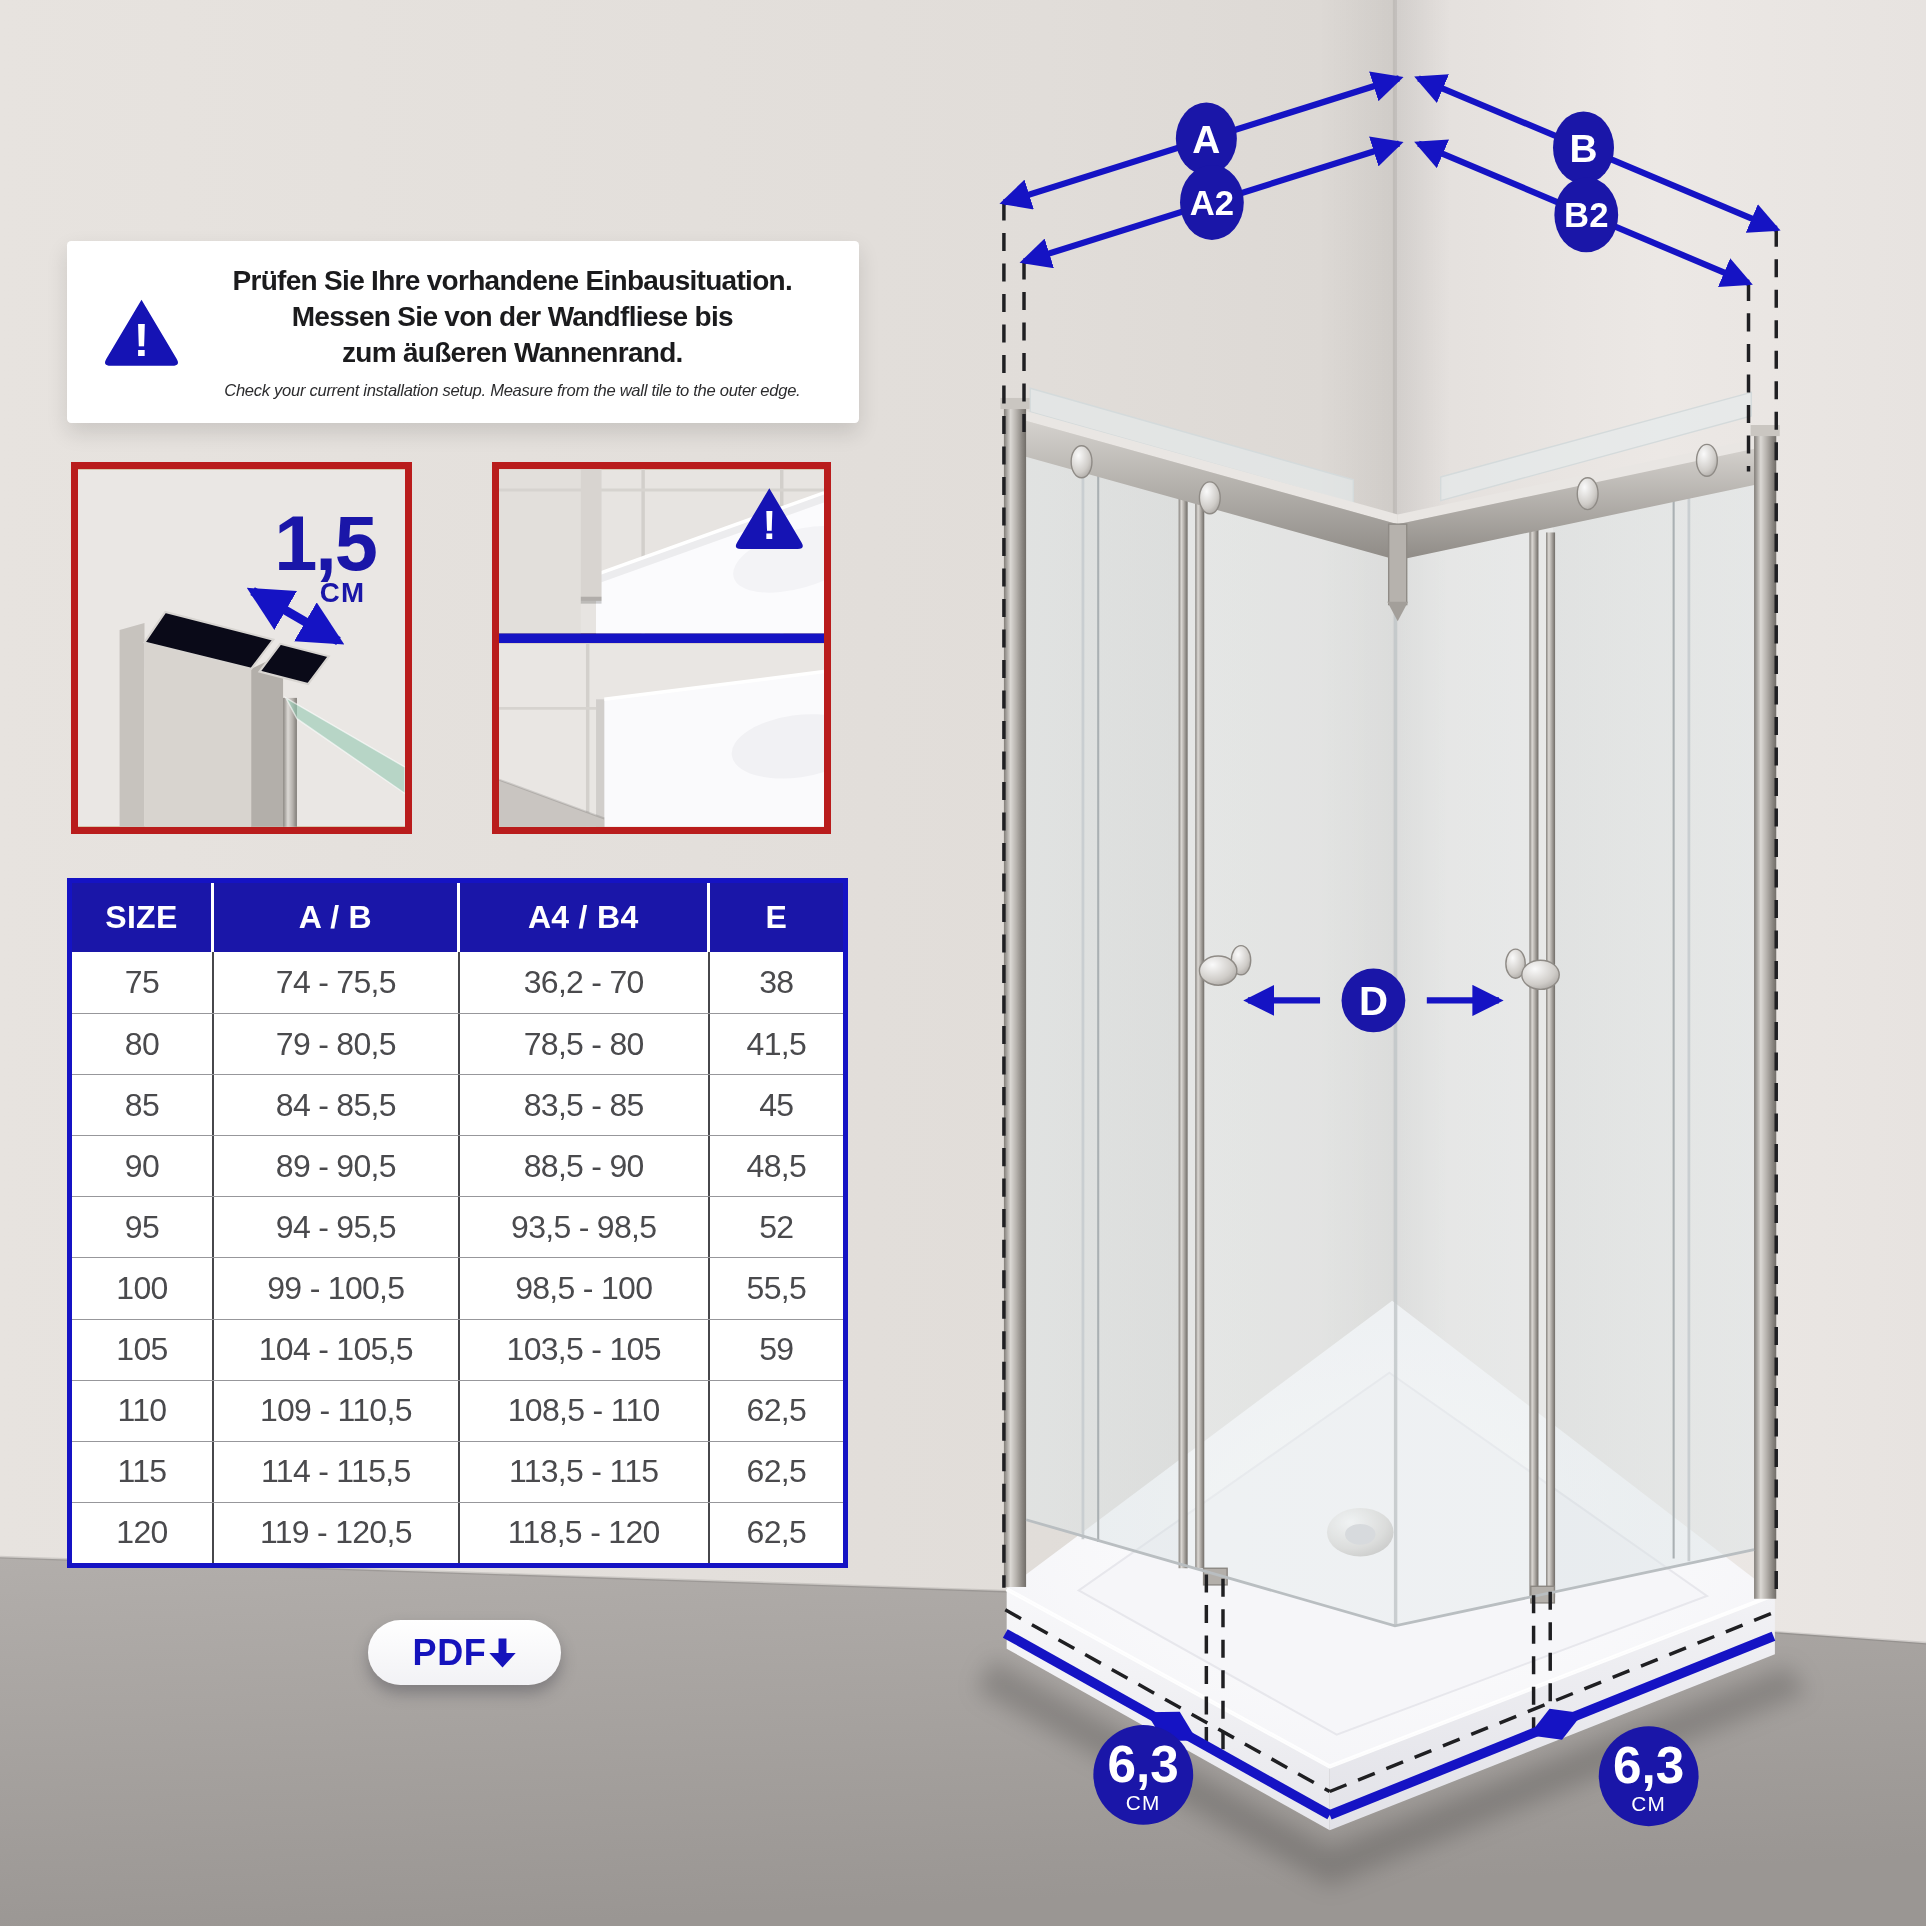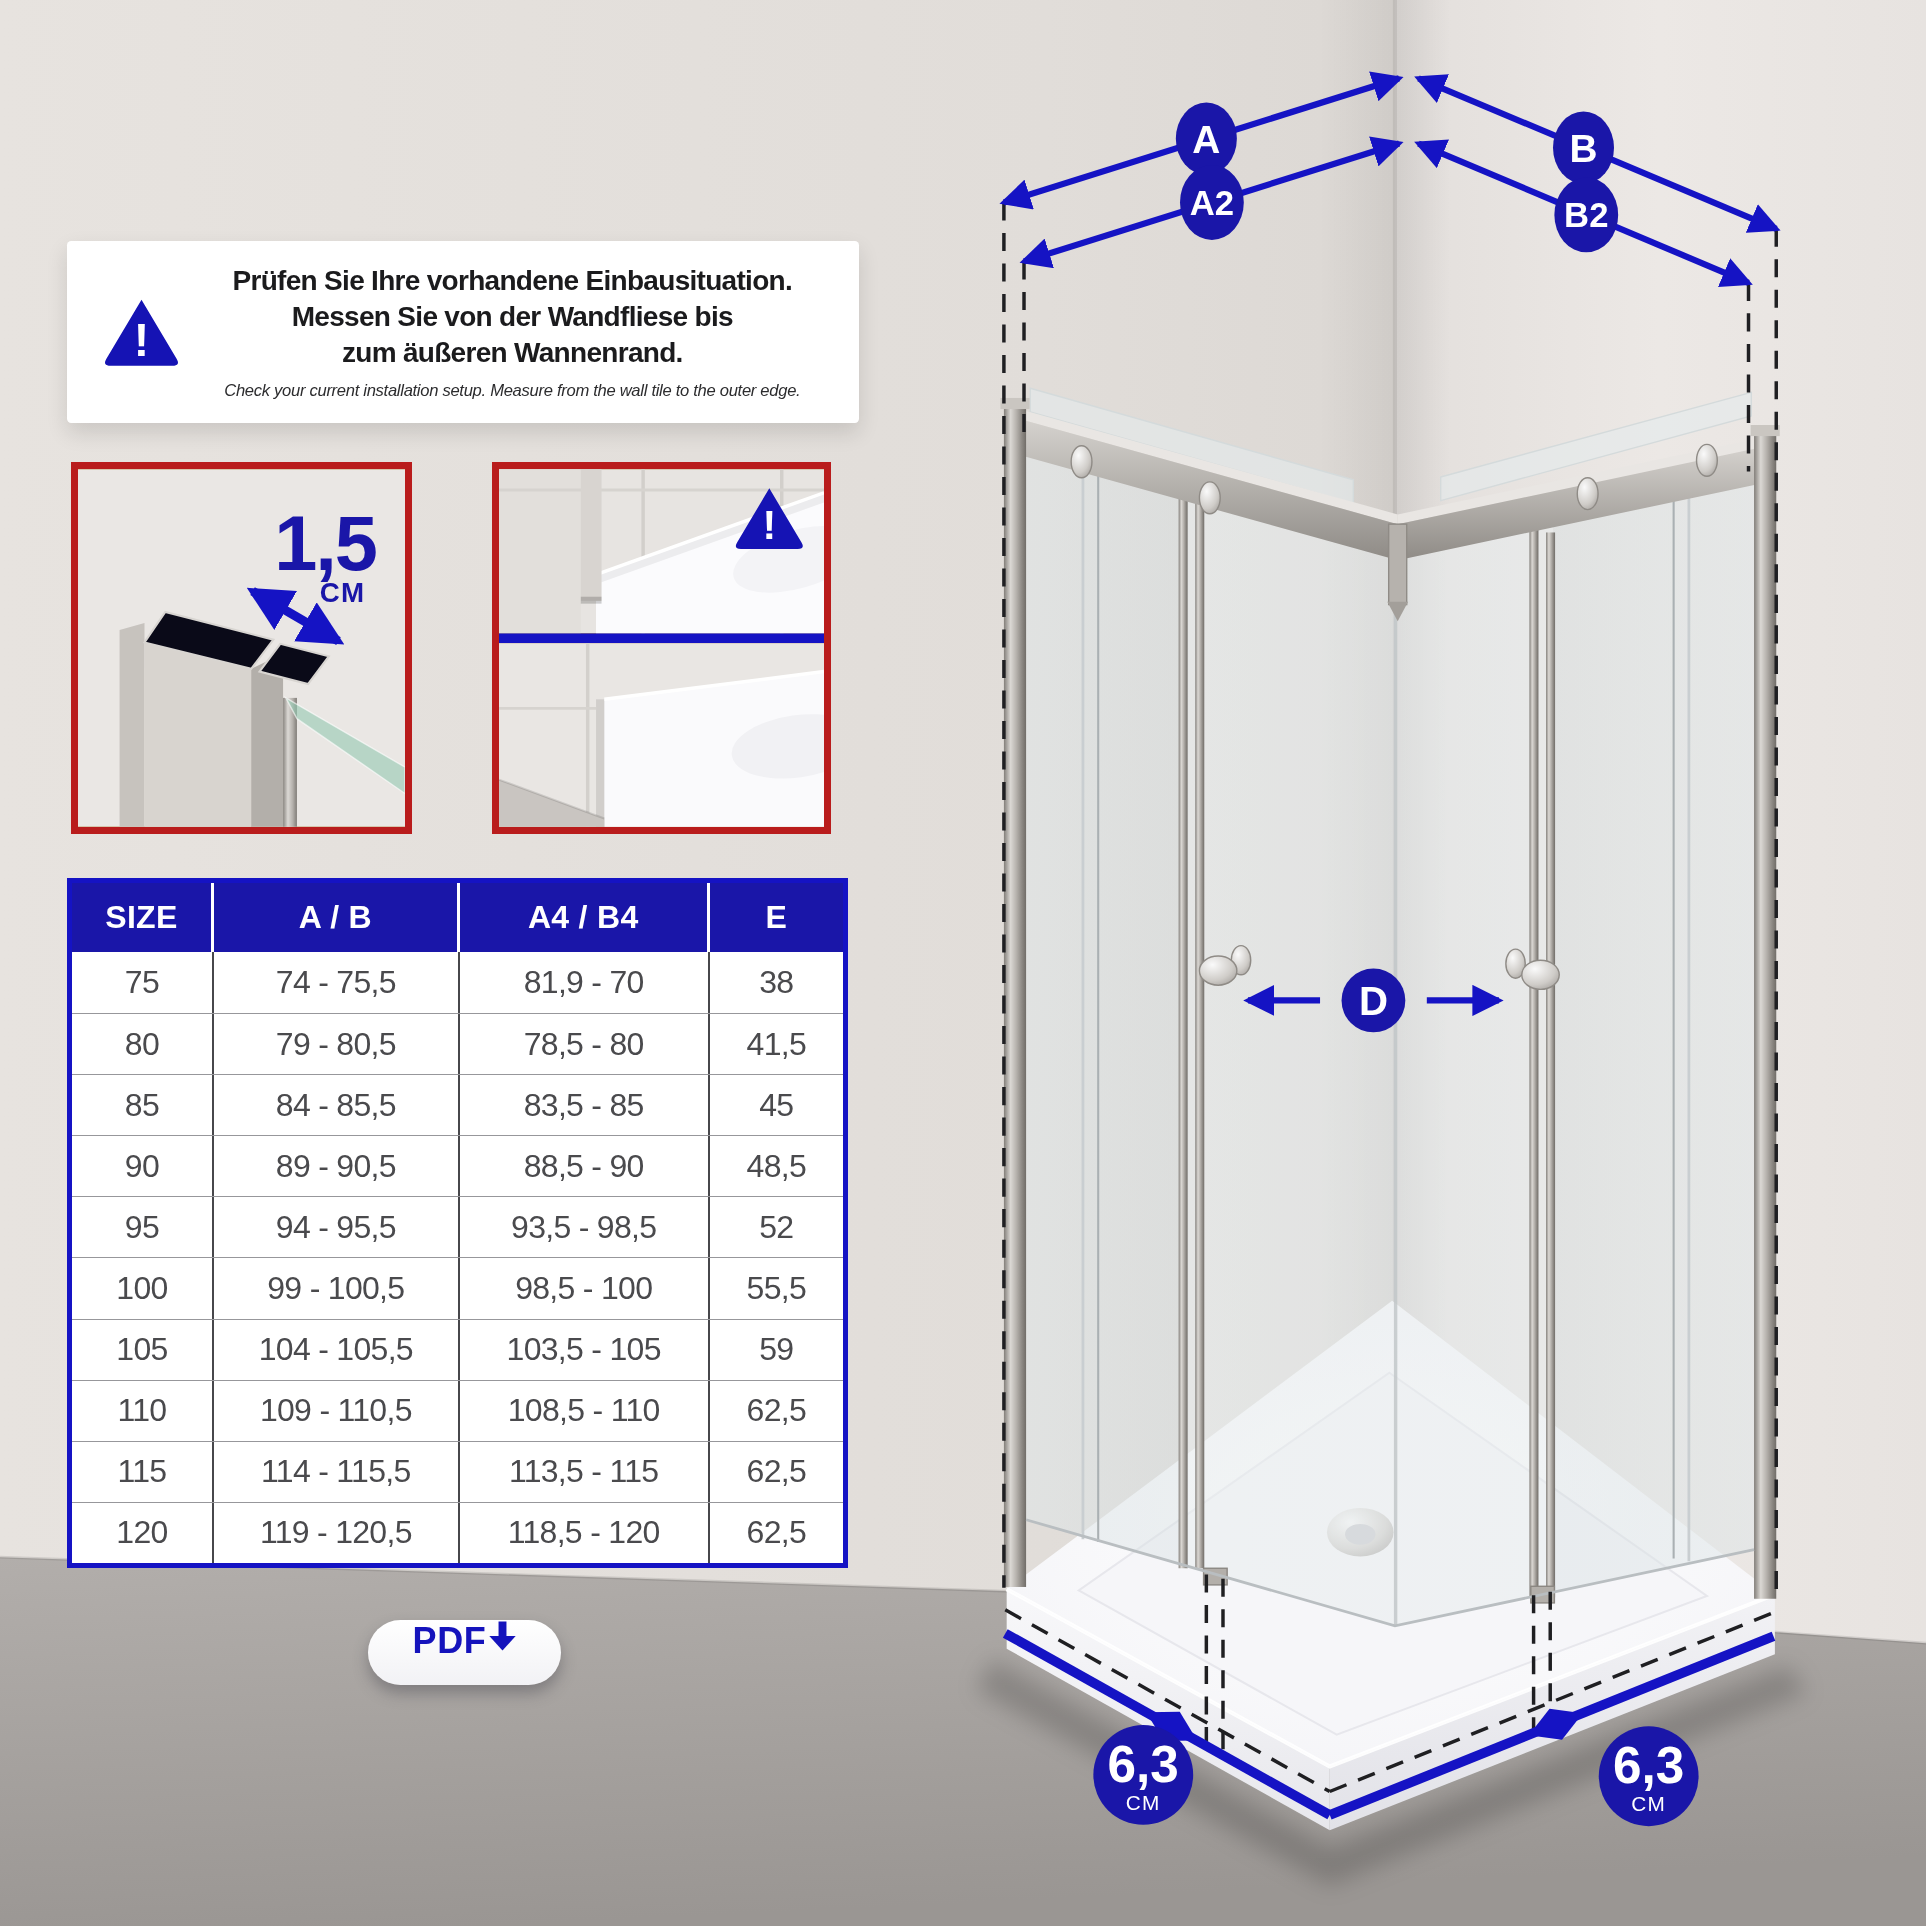--- a/index.html
+++ b/index.html
@@ -38,21 +38,21 @@
   .trow { display:grid; grid-template-columns:18.4% 31.9% 32.4% 17.3%; }
   .trow + .trow { border-top:1.4px solid #97979b; }
   .trow .cell { display:flex; align-items:center; justify-content:center;
     font-size:32px; color:#4a4a4d; letter-spacing:-0.7px; border-right:2.1px solid #47474b; }
   .trow .cell:last-child { border-right:none; }
 
   
   .pdf-btn { position:absolute; left:368px; top:1620px; width:193px; height:65px;
     border-radius:33px; background:linear-gradient(#ffffff,#f2f2f5);
     box-shadow:0 8.3px 15.3px rgba(50,50,60,0.35); border:none;
-    display:flex; align-items:flex-start; justify-content:center; gap:1px; cursor:pointer; }
+    display:flex; align-items:center; justify-content:center; gap:1px; cursor:pointer; }
   .pdf-label { font-size:36px; font-weight:bold; color:#1513BC; letter-spacing:0.7px; }
 </style>
 </head>
 <body>
 
 <div class="scene">
 
   <svg class="bg" viewBox="0 0 2778 2778" width="1926" height="1926">
     <defs>
       <linearGradient id="gWallL" x1="0" y1="0" x2="1" y2="0">
@@ -336,21 +336,21 @@
     <div class="thead">
       <div class="hcell">SIZE</div>
       <div class="hcell">A / B</div>
       <div class="hcell">A4 / B4</div>
       <div class="hcell">E</div>
     </div>
     <div class="tbody">
         <div class="trow">
           <div class="cell">75</div>
           <div class="cell">74 - 75,5</div>
-          <div class="cell">81,9 - 70</div>
+          <div class="cell">36,2 - 70</div>
           <div class="cell">38</div>
         </div>
         <div class="trow">
           <div class="cell">80</div>
           <div class="cell">79 - 80,5</div>
           <div class="cell">78,5 - 80</div>
           <div class="cell">41,5</div>
         </div>
         <div class="trow">
           <div class="cell">85</div>

